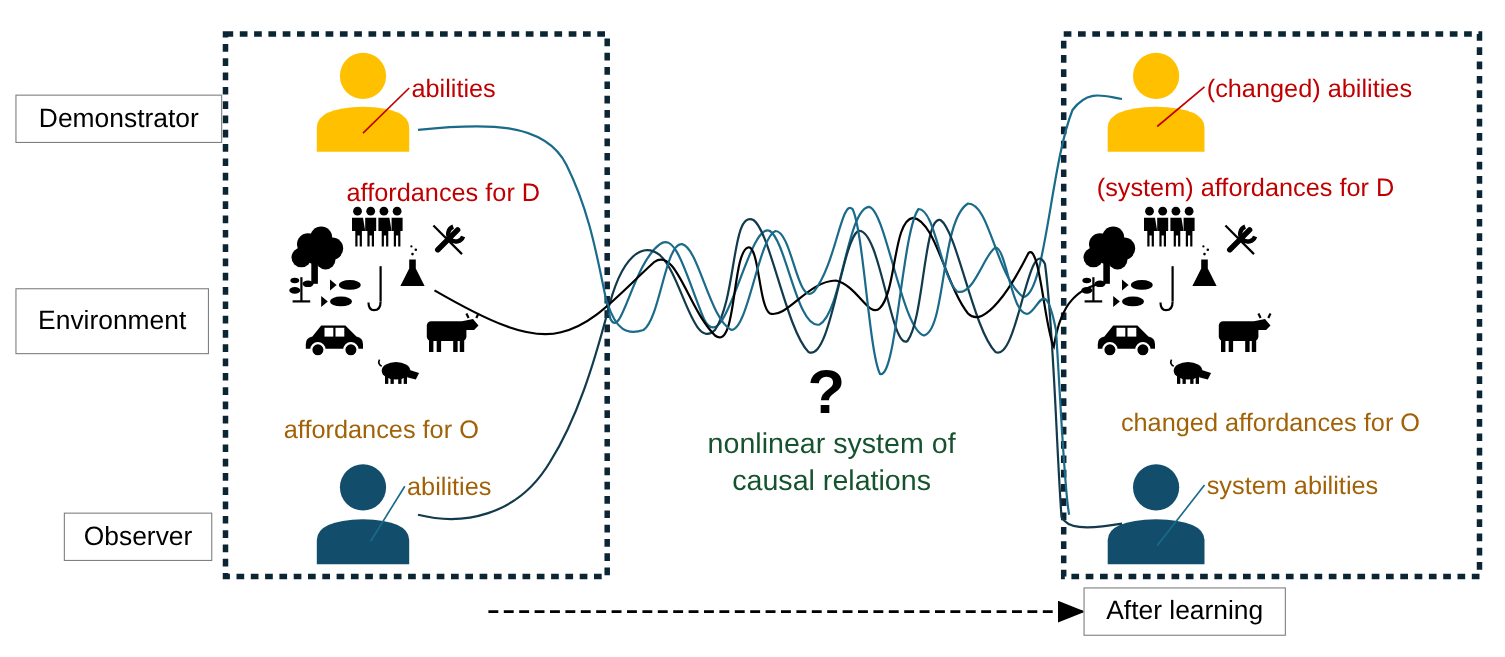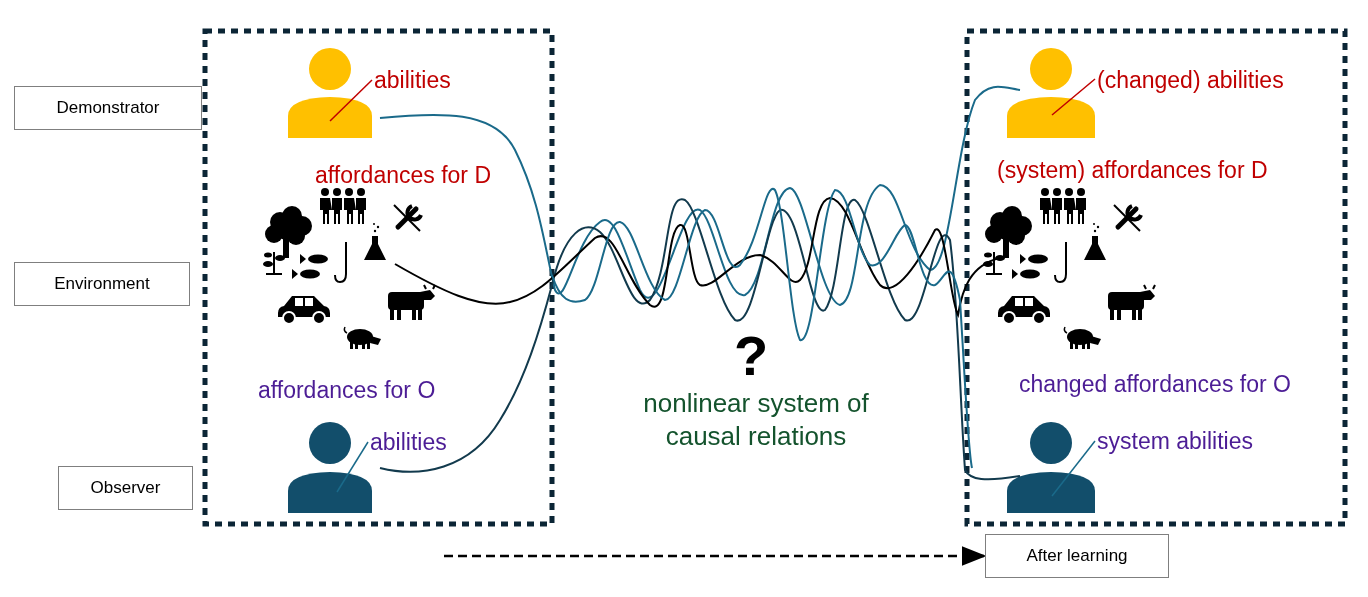--- a/index.html
+++ b/index.html
@@ -1,24 +1,24 @@
 <!DOCTYPE html>
 <html><head>
   <meta charset="utf-8">
   <style>
     html, body { margin: 0; padding: 0; background: #ffffff; }
     body { width: 1368px; height: 597px; position: relative; overflow: hidden;
            font-family: "Liberation Sans", sans-serif; }
     #stage { position: absolute; left: 0; top: 0; width: 1368px; height: 597px; }
     .lbl { position: absolute; border: 1.5px solid #7f7f7f; background: #fff;
-           font-size: 17px; color: #000; box-sizing: border-box;
+           font-size: 24px; color: #000; box-sizing: border-box;
            display: flex; align-items: center; justify-content: center; }
     .txt { position: absolute; font-size: 23px; white-space: nowrap; line-height: 1; }
     .red { color: #c00000; }
-    .teal { color: #4c1d95; }
+    .teal { color: #a16207; }
     .center-txt { position: absolute; font-size: 26px; color: #14532d; text-align: center; line-height: 1.25; }
     .qmark { position: absolute; font-size: 56px; font-weight: bold; color: #000; line-height: 1; }
   </style>
 </head>
 <body>
 
 <div id="stage">
   <svg id="svg" width="1368" height="597" viewBox="0 0 1368 597" xmlns="http://www.w3.org/2000/svg" style="position:absolute;left:0;top:0">
     <defs>
       <marker id="arrowhead" markerWidth="10" markerHeight="8" refX="9" refY="4" orient="auto">
@@ -145,21 +145,21 @@
         <path d="M380,118 C440,112 495,110 515,150 C540,200 545,250 555,290 C565,310 575,240 600,222 C615,210 625,255 640,290 C660,330 680,200 700,210 C715,220 725,300 745,295 C765,285 770,190 790,188 C805,190 820,300 840,305 C860,300 855,200 880,185 C900,185 905,250 930,270 C950,270 955,150 975,100 C990,80 1005,88 1020,90" fill="none" stroke="#1a6a8a" stroke-width="2"></path>
         <path d="M380,468 C420,478 470,470 500,420 C525,380 540,330 552,285 C565,230 585,220 600,232 C620,250 630,320 650,300 C670,270 665,190 685,200 C700,210 715,300 735,320 C755,330 765,220 780,210 C800,205 810,320 825,310 C840,290 840,195 855,200 C870,210 885,300 905,320 C925,330 935,210 950,240 C958,300 960,400 965,470 C970,480 985,482 1020,476" fill="none" stroke="#123a4d" stroke-width="2"></path>
         <path d="M395,264 C440,290 480,310 510,302 C540,295 560,270 595,238 C615,225 625,280 650,305 C670,320 665,230 680,225 C690,222 690,280 700,285 C715,290 735,255 760,255 C780,260 790,290 800,280 C815,265 812,200 830,198 C850,200 860,260 880,285 C895,300 920,260 935,230 C945,220 950,300 958,315 C962,290 970,265 1000,258" fill="none" stroke="#000000" stroke-width="2"></path>
         <path d="M552,275 C560,300 570,305 585,300 C600,290 605,220 620,222 C635,225 645,290 665,300 C680,300 690,215 705,210 C720,210 725,280 740,265 C760,240 765,180 775,190 C785,210 790,320 800,340 C815,345 820,210 835,190 C850,190 855,250 870,265 C885,270 895,230 905,225 C915,225 920,290 935,285 C945,280 950,250 960,300 C965,380 968,450 972,468" fill="none" stroke="#1a6a8a" stroke-width="2"></path>
       </g>
 
     <line x1="444" y1="556" x2="984" y2="556" stroke="#000" stroke-width="2.5" stroke-dasharray="9,5" marker-end="url(#arrowhead)"></line>
   </svg>
 
   <div class="lbl" style="left:14px;top:86px;width:188px;height:44px;">Demonstrator</div>
-  <div class="lbl" style="left:14px;top:262px;width:176px;height:44px;">Environment</div>
+  <div class="lbl" style="left:14px;top:262px;width:176px;height:60px;">Environment</div>
   <div class="lbl" style="left:14px;top:466px;width:135px;height:44px;margin-left:44px;">Observer</div>
 
   <div class="lbl" style="left:985px;top:534px;width:184px;height:44px;">After learning</div>
 
   <div class="txt red" style="left:374px;top:69px;">abilities</div>
   <div class="txt red" style="left:315px;top:164px;">affordances for D</div>
   <div class="txt teal" style="left:258px;top:379px;">affordances for O</div>
   <div class="txt teal" style="left:370px;top:431px;">abilities</div>
 
   <div class="txt red" style="left:1097px;top:69px;">(changed) abilities</div>

